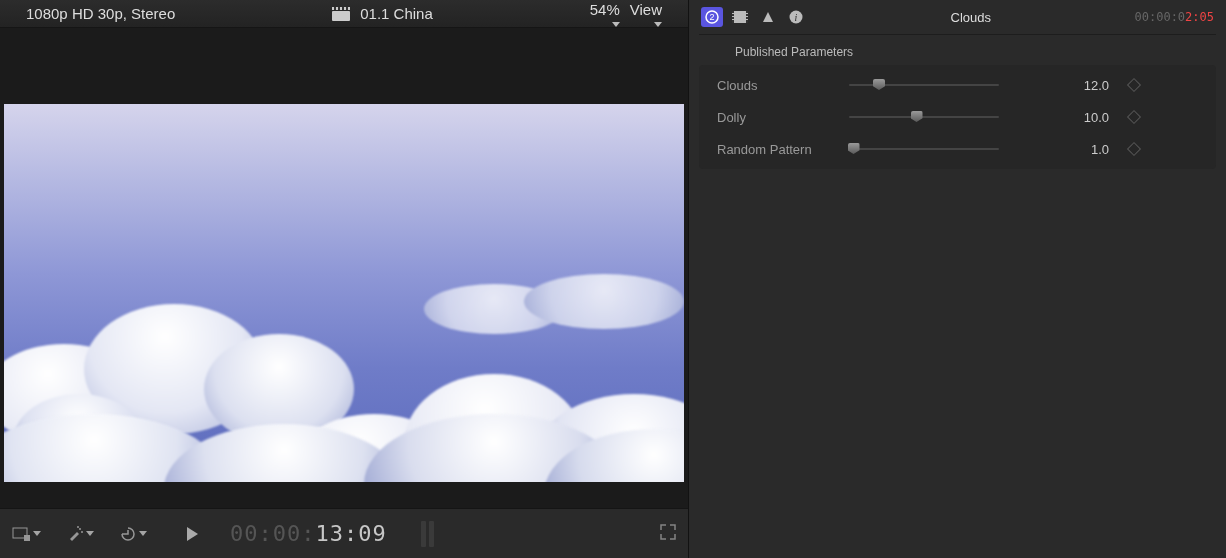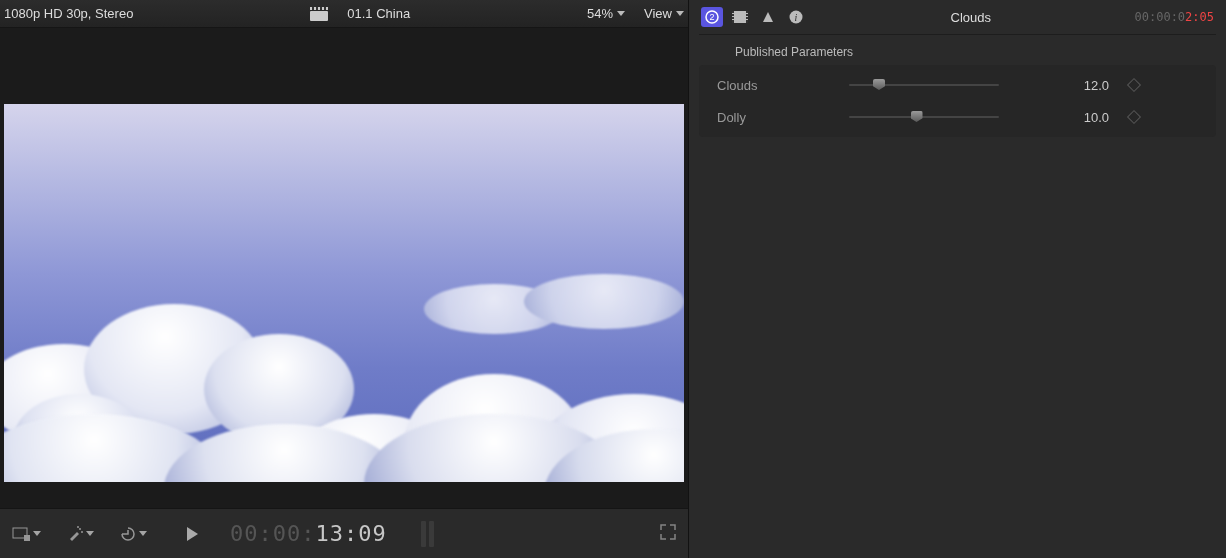--- a/index.html
+++ b/index.html
@@ -20,34 +20,34 @@
     background: #1b1b1b;
     display: flex;
     flex-direction: column;
     position: relative;
   }
   .viewer-header {
     height: 28px;
     background: linear-gradient(#2c2c2c,#232323);
     display: flex;
     align-items: center;
-    padding: 0 4px;
-    gap: 19px;
+    padding: 0 26px;
+    gap: 10px;
     border-bottom: 1px solid #151515;
-    font-size: 13px;
+    font-size: 15px;
     color: #ddd;
   }
   .viewer-header .spacer { flex: 1; }
   .viewer-header .clapper {
     width: 18px; height: 14px;
     display:inline-block;
   }
   .viewer-header .clapper svg { display:block; }
   .viewer-header .zoom, .viewer-header .view-menu {
-    display:flex; align-items:center; gap:4px; cursor:default;
+    display:flex; align-items:flex-end; gap:4px; cursor:default;flex-direction:column;
   }
   .chev {
     width:0;height:0;border-left:4px solid transparent;border-right:4px solid transparent;
     border-top:5px solid #bbb; display:inline-block;
   }
   .viewer-canvas-wrap {
     flex: 1;
     display:flex;
     align-items:center;
     justify-content:center;
@@ -356,14 +356,23 @@
     </div>
     <div class="param-row">
       <span class="param-label">Dolly</span>
       <div class="slider">
           <div class="track"></div>
           <div class="thumb" style="left: 45%;"></div>
         </div>
       <span class="param-value">10.0</span>
       <span class="keyframe-diamond"></span>
     </div>
+    <div class="param-row">
+      <span class="param-label">Random Pattern</span>
+      <div class="slider">
+          <div class="track"></div>
+          <div class="thumb" style="left: 3%;"></div>
+        </div>
+      <span class="param-value">1.0</span>
+      <span class="keyframe-diamond"></span>
+    </div>
   </div>
 </div>
 
 </body></html>

